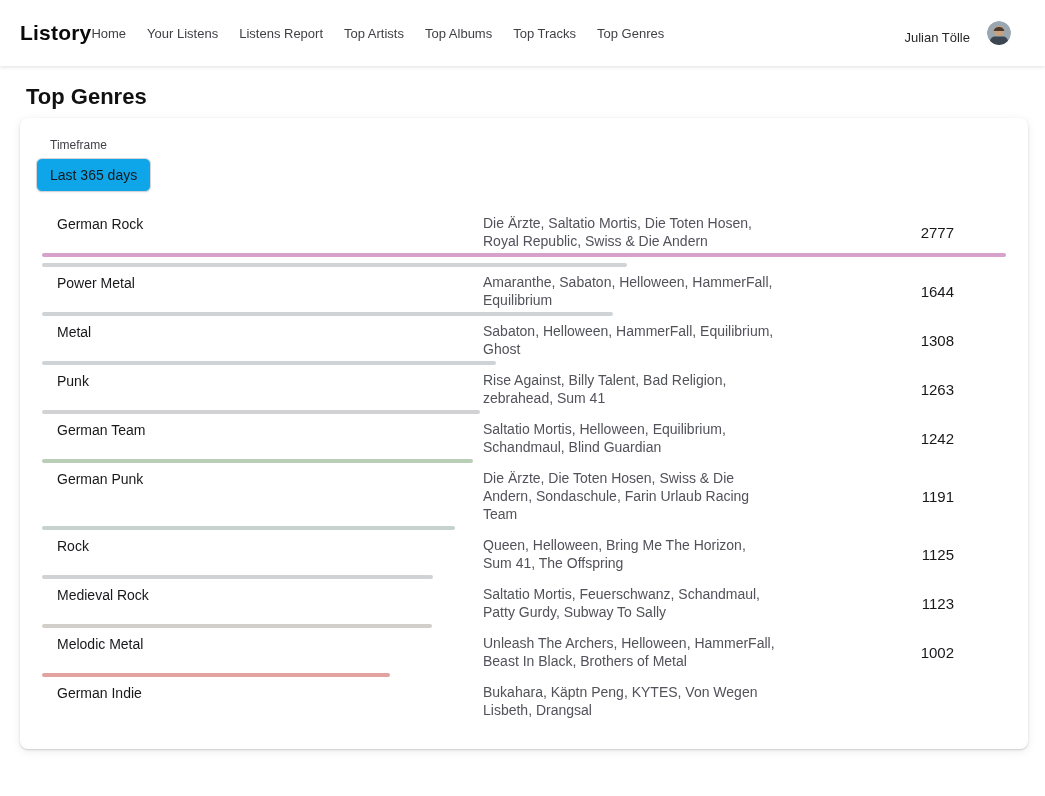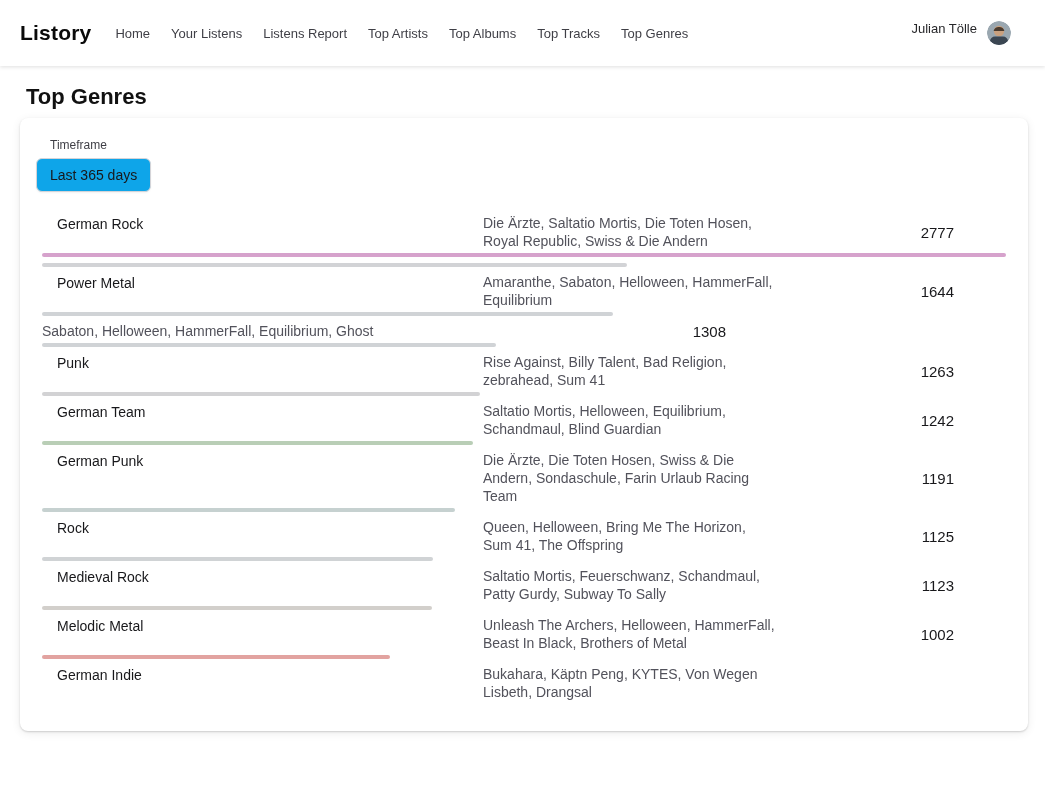--- a/index.html
+++ b/index.html
@@ -11,24 +11,24 @@
   }
 
   
   .navbar {
     display: flex; align-items: center;
     height: 66px; padding: 0 34px 0 20px;
     background: #fff;
     box-shadow: 0 1px 4px rgba(0,0,0,0.13);
     position: relative; z-index: 5;
   }
-  .logo { font-size: 21px; font-weight: 700; letter-spacing: 0.2px; color: #0a0a0a; margin-right: 24px; cursor: pointer; }
+  .logo { font-size: 21px; font-weight: 700; letter-spacing: 0.2px; color: #0a0a0a; cursor: pointer; }
   .nav-links { display: flex; align-items: center; gap: 21px; flex: 1; }
   .nav-link { font-size: 13px; color: #3f3f46; text-decoration: none; cursor: pointer; white-space: nowrap; }
-  .user-area { display: flex; align-items: flex-start; gap: 10px; }
+  .user-area { display: flex; align-items: flex-end; gap: 17px; }
   .user-name { font-size: 13px; color: #27272a; cursor: pointer; white-space: nowrap; }
   .avatar { width: 24px; height: 24px; border-radius: 50%; overflow: hidden; display: block; cursor: pointer; flex: 0 0 auto; }
   .avatar svg { display: block; }
 
   
   .page-title { font-size: 22px; line-height: 30px; font-weight: 700; color: #111111; margin: 16px 0 0 26px; }
 
   .card {
     margin: 6px 17px 0 20px;
     background: #ffffff;
@@ -122,20 +122,21 @@
     <div class="genre-row-grid">
       <div class="genre-name">Power Metal</div>
       <div class="genre-artists">Amaranthe, Sabaton, Helloween, HammerFall, Equilibrium</div>
       <div class="genre-count">1644</div>
     </div>
     <div class="genre-bar" style="width: 59.2%; background-color: rgb(208, 211, 214);"></div>
   </div>
 
   <div class="genre-row">
     <div class="genre-row-grid">
+      <div class="genre-name">Metal</div>
       <div class="genre-artists">Sabaton, Helloween, HammerFall, Equilibrium, Ghost</div>
       <div class="genre-count">1308</div>
     </div>
     <div class="genre-bar" style="width: 47.1%; background-color: rgb(208, 211, 214);"></div>
   </div>
 
   <div class="genre-row">
     <div class="genre-row-grid">
       <div class="genre-name">Punk</div>
       <div class="genre-artists">Rise Against, Billy Talent, Bad Religion, zebrahead, Sum 41</div>

